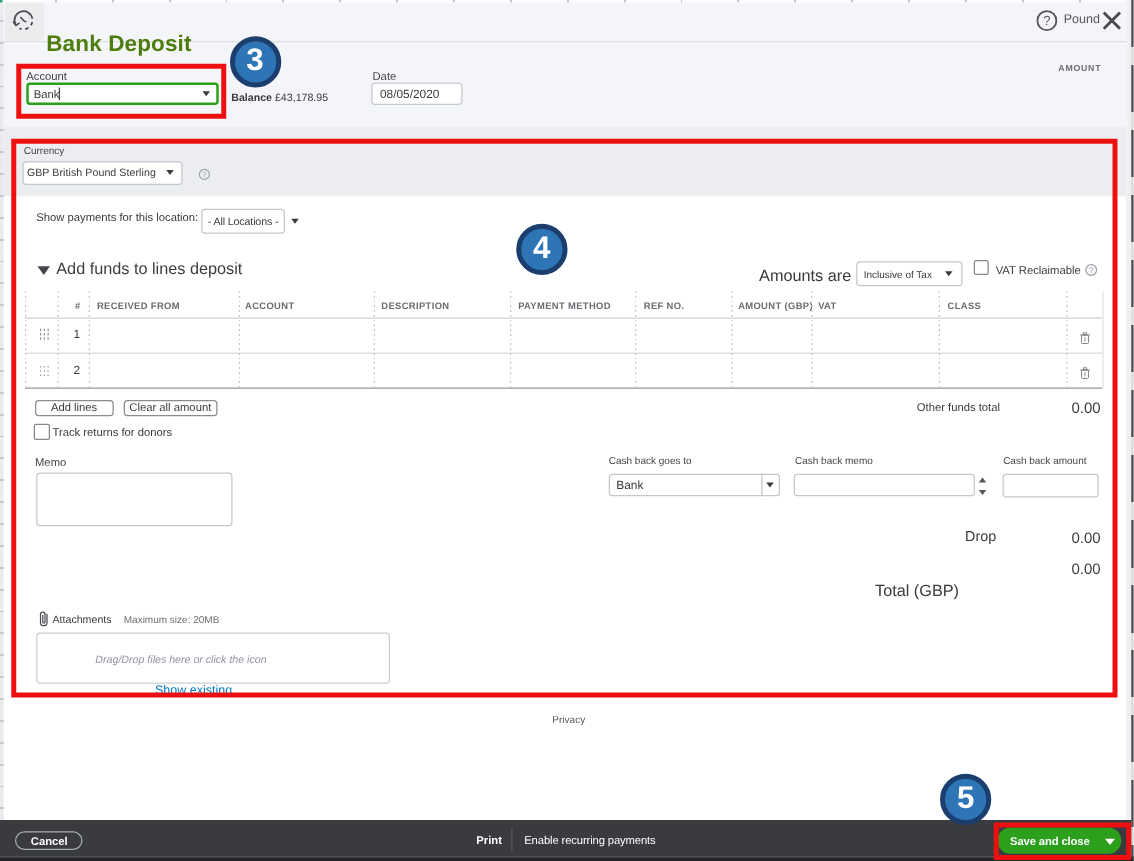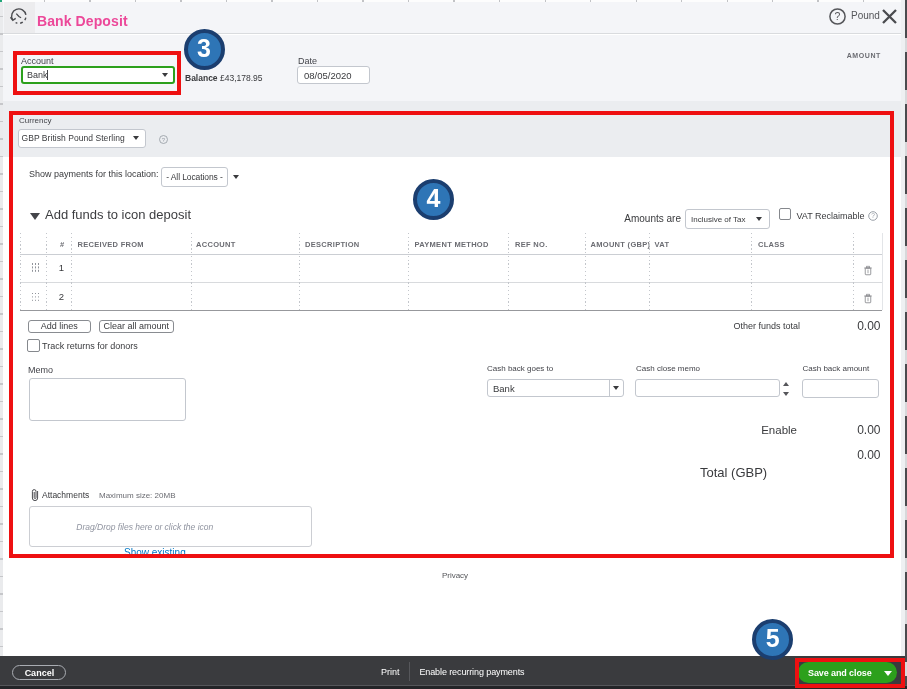--- a/index.html
+++ b/index.html
@@ -29,21 +29,21 @@
 
 <div class="abs" style="left:3px;top:101px;width:898px;height:56px;background:#ebedf0"></div>
 
 <div class="abs" style="left:4px;top:2px;width:31px;height:31px;background:#ececee"></div>
 <svg class="abs" style="left:8px;top:6px" width="21" height="21" viewBox="0 0 21 21">
   <path d="M4.6,13.8 A7.2,7.2 0 1 1 17.9,8.95" fill="none" stroke="#4b4c50" stroke-width="1.4"></path>
   <path d="M17.8,11.6 A7.2,7.2 0 0 1 7.6,16.7" fill="none" stroke="#4b4c50" stroke-width="1.4" stroke-dasharray="2.8 2.8"></path>
   <path d="M2.5,11.3 L4.8,14.3 L7.7,12.3" fill="none" stroke="#4b4c50" stroke-width="1.4"></path>
   <path d="M8.3,7.6 L10.9,10.5 L13.1,11.7" fill="none" stroke="#4b4c50" stroke-width="1.3"></path>
 </svg>
-<div class="abs" style="left:37px;top:13px;font-size:14px;font-weight:bold;color:#ec4899;letter-spacing:.1px">Bank Deposit</div>
+<div class="abs" style="left:37px;top:25px;font-size:18px;font-weight:bold;color:#4d7c0f;letter-spacing:.1px">Bank Deposit</div>
 <svg class="abs" style="left:829px;top:8px" width="17" height="17" viewBox="0 0 17 17">
   <circle cx="8.5" cy="8.5" r="7.6" fill="none" stroke="#55565a" stroke-width="1.5"></circle>
   <text x="8.5" y="12.3" font-size="10.5" fill="#55565a" text-anchor="middle" font-family="Liberation Sans">?</text>
 </svg>
 <div class="abs" style="left:851px;top:10px;font-size:10px;color:#55565a">Pound</div>
 <svg class="abs" style="left:882px;top:9px" width="15" height="15" viewBox="0 0 15 15">
   <path d="M1,1 L14,14 M14,1 L1,14" stroke="#4a4b4f" stroke-width="2.3"></path>
 </svg>
 
 <div class="lbl" style="left:21px;top:55.5px;font-size:9px">Account</div>
@@ -69,22 +69,22 @@
 </svg>
 
 <div class="abs" style="left:29px;top:169px;font-size:9px;color:#393a3d">Show payments for this location:</div>
 <div class="inp" style="left:161px;top:167px;width:67px;height:19.5px"></div>
 <div class="abs" style="left:161px;top:172px;width:67px;text-align:center;font-size:8.5px;letter-spacing:-.1px;color:#393a3d">- All Locations -</div>
 <div class="ddarrow" style="left:233px;top:174.5px"></div>
 
 <div class="circle" style="left:412.9px;top:178.8px">4</div>
 
 <div class="abs" style="left:30px;top:212.5px;width:0;height:0;border-left:5px solid transparent;border-right:5px solid transparent;border-top:7.5px solid #44454a"></div>
-<div class="abs" style="left:45px;top:207px;font-size:13px;color:#3c3d40">Add funds to icon deposit</div>
-<div class="abs" style="left:600px;top:213px;width:81px;text-align:right;font-size:10px;color:#393a3d">Amounts are</div>
+<div class="abs" style="left:45px;top:207px;font-size:13px;color:#3c3d40">Add funds to lines deposit</div>
+<div class="abs" style="left:600px;top:213px;width:81px;text-align:right;font-size:13px;color:#393a3d">Amounts are</div>
 <div class="inp" style="left:684.5px;top:209px;width:85.5px;height:19.5px"></div>
 <div class="abs" style="left:691px;top:214.5px;font-size:8px;color:#393a3d">Inclusive of Tax</div>
 <div class="ddarrow" style="left:756px;top:216.5px"></div>
 <div class="abs" style="left:779px;top:208.3px;width:12.2px;height:12.2px;background:#fff;border:1.4px solid #85888d;border-radius:2px"></div>
 <div class="abs" style="left:796.5px;top:210.5px;font-size:9px;color:#393a3d">VAT Reclaimable</div>
 <svg class="abs" style="left:868px;top:211px" width="10" height="10" viewBox="0 0 10 10">
   <circle cx="5" cy="5" r="4.3" fill="none" stroke="#9aa0a8" stroke-width="1"></circle>
   <text x="5" y="7.4" font-size="6.5" fill="#9aa0a8" text-anchor="middle" font-family="Liberation Sans">?</text>
 </svg>
 
@@ -136,28 +136,28 @@
 <div class="abs" style="left:27px;top:339px;width:12.7px;height:12.7px;background:#fff;border:1.4px solid #85888d;border-radius:2px"></div>
 <div class="abs" style="left:42px;top:341px;font-size:9px;color:#393a3d">Track returns for donors</div>
 
 <div class="lbl" style="left:28px;top:364.5px">Memo</div>
 <div class="inp" style="left:28.5px;top:377.5px;width:157.5px;height:43.5px"></div>
 <div class="lbl" style="left:487px;top:363.5px;font-size:8px">Cash back goes to</div>
 <div class="inp" style="left:486.5px;top:378.5px;width:137.5px;height:18.5px"></div>
 <div class="abs" style="left:493px;top:383px;font-size:9.5px;color:#393a3d">Bank</div>
 <div class="abs" style="left:608.5px;top:378.5px;width:1px;height:18.5px;background:#c3c7ce"></div>
 <div class="ddarrow" style="left:613px;top:385.5px"></div>
-<div class="lbl" style="left:636px;top:363.5px;font-size:8px">Cash close memo</div>
+<div class="lbl" style="left:636px;top:363.5px;font-size:8px">Cash back memo</div>
 <div class="inp" style="left:635px;top:378.5px;width:145px;height:18.5px"></div>
 <div class="abs" style="left:783px;top:381.5px;width:0;height:0;border-left:3.2px solid transparent;border-right:3.2px solid transparent;border-bottom:4.2px solid #55565a"></div>
 <div class="abs" style="left:783px;top:391.5px;width:0;height:0;border-left:3.2px solid transparent;border-right:3.2px solid transparent;border-top:4.2px solid #55565a"></div>
 <div class="lbl" style="left:802.5px;top:363.5px;font-size:8px">Cash back amount</div>
 <div class="inp" style="left:801.5px;top:379px;width:77.5px;height:18.5px"></div>
 
-<div class="abs" style="left:700px;top:423.5px;width:97px;text-align:right;font-size:11.5px;color:#393a3d">Enable</div>
+<div class="abs" style="left:700px;top:423.5px;width:97px;text-align:right;font-size:11.5px;color:#393a3d">Drop</div>
 <div class="abs" style="left:780px;top:423px;width:100.5px;text-align:right;font-size:12px;color:#393a3d">0.00</div>
 <div class="abs" style="left:700px;top:465px;width:97px;text-align:left;font-size:13px;color:#393a3d">Total (GBP)</div>
 <div class="abs" style="left:780px;top:448px;width:100.5px;text-align:right;font-size:12px;color:#393a3d">0.00</div>
 
 <svg class="abs" style="left:30px;top:487.5px" width="10" height="14" viewBox="0 0 10 14">
   <path d="M7.6,3 V10 a2.6,2.6 0 0 1 -5.2,0 V3.4 a1.8,1.8 0 0 1 3.6,0 V9.6 a0.9,0.9 0 0 1 -1.8,0 V4" fill="none" stroke="#4a4b4f" stroke-width="1"></path>
 </svg>
 <div class="abs" style="left:42px;top:490px;font-size:8.5px;font-weight:normal;color:#393a3d">Attachments</div>
 <div class="abs" style="left:99px;top:490.5px;font-size:8px;color:#6b6c72">Maximum size: 20MB</div>
 <div class="abs" style="left:28.8px;top:505.8px;width:283.4px;height:41.2px;border:1px solid #ccced3;border-radius:3px;background:#fff"></div>
@@ -165,21 +165,21 @@
 <div class="abs" style="left:124px;top:547px;font-size:10px;color:#0077c5">Show existing</div>
 
 <div class="redbox" style="left:9px;top:111px;width:885px;height:447px;border-width:4.7px"></div>
 
 <div class="abs" style="left:415px;top:570.5px;width:80px;text-align:center;font-size:8px;color:#55565a">Privacy</div>
 
 <div class="abs" style="left:0;top:656.3px;width:905px;height:28.9px;background:#3a3b3e"></div>
 <div class="abs" style="left:0;top:685.2px;width:907px;height:3.8px;background:#232427"></div>
 <div class="abs" style="left:0;top:685.2px;width:907px;height:0.8px;background:#55565a"></div>
 <div class="abs" style="left:12.4px;top:664.5px;width:54px;height:15.5px;border:1px solid #a9acb2;border-radius:9px;text-align:center;font-size:9px;font-weight:bold;color:#fff;line-height:14.5px">Cancel</div>
-<div class="abs" style="left:381px;top:667px;font-size:9px;color:#fff;font-weight:400">Print</div>
+<div class="abs" style="left:381px;top:667px;font-size:9px;color:#fff;font-weight:700">Print</div>
 <div class="abs" style="left:408.6px;top:661.8px;width:1.2px;height:19px;background:#56575b"></div>
 <div class="abs" style="left:419.4px;top:667px;font-size:9px;color:#fff;font-weight:400;letter-spacing:-.1px">Enable recurring payments</div>
 <div class="abs" style="left:798px;top:662.3px;width:99px;height:20.6px;background:#2ca01c;border-radius:11px"></div>
 <div class="abs" style="left:808px;top:667.5px;font-size:9px;font-weight:bold;color:#fff;letter-spacing:-.1px">Save and close</div>
 <div class="abs" style="left:884px;top:670.5px;width:0;height:0;border-left:4px solid transparent;border-right:4px solid transparent;border-top:5px solid #fff"></div>
 <div class="redbox" style="left:794.7px;top:658.4px;width:110px;height:29.4px;border-width:4.5px"></div>
 <div class="circle" style="left:752.1px;top:619.2px">5</div>
 
 </div>
 </body></html>

